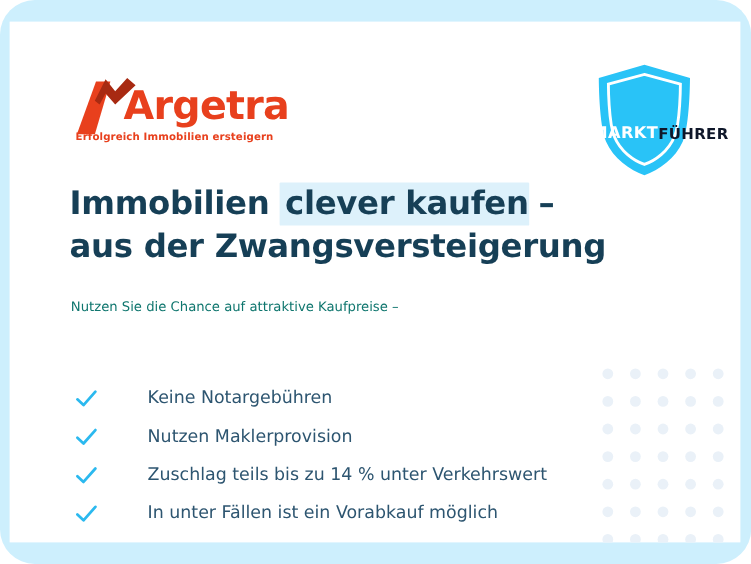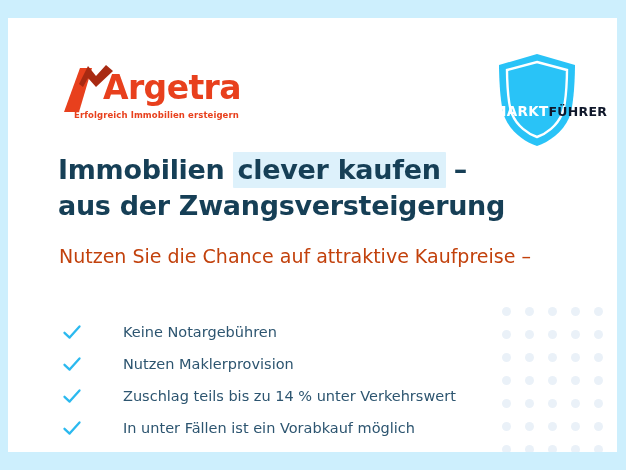--- a/index.html
+++ b/index.html
@@ -14,20 +14,21 @@
     font-family: "Liberation Sans", sans-serif;
   }
 
   
   #page {
     position: relative;
     width: 626px;
     height: 470px;
     background: #cdeffd;   
     box-sizing: border-box;
+    border-radius: 29px;
   }
   #card {
     position: absolute;
     left: 8px;
     top: 18px;
     width: 609px;
     height: 434px;
     background: #ffffff;
     overflow: hidden;
   }
@@ -76,21 +77,21 @@
     top: 8px;
     font-family: "DejaVu Sans", sans-serif;
     font-weight: bold;
     font-size: 33px;
     letter-spacing: -0.6px;
     color: #e8401d;
     line-height: 40px;
   }
   #logo-tagline {
     margin-top: -2px;
-    margin-left: 12px;
+    margin-left: 1px;
     font-family: "DejaVu Sans", sans-serif;
     font-size: 8.5px;
     font-weight: bold;
     letter-spacing: 0.1px;
     color: #e8401d;
     white-space: nowrap;
   }
 
   
   #badge {
@@ -149,35 +150,35 @@
     font-family: "DejaVu Sans", sans-serif;
     font-weight: bold;
     font-size: 27px;
     line-height: 36px;
     color: #163f56;
     letter-spacing: -0.3px;
     white-space: nowrap;
   }
   #headline .hl {
     background: #ddf1fb;
-    padding: 2px 5px 3px 5px;
+    padding: 2px 0 3px 5px;
     margin: 0 -1px;
     border-radius: 1px;
   }
 
   
   #subheading {
     position: absolute;
     left: 51px;
     top: 224px;
     z-index: 2;
     font-family: "DejaVu Sans", sans-serif;
-    font-size: 19px;
+    font-size: 11px;
     line-height: 28px;
-    color: #c2410c;
+    color: #0f766e;
     white-space: nowrap;
   }
 
   
   #checklist {
     position: absolute;
     left: 53px;
     top: 298px;
     z-index: 2;
   }

